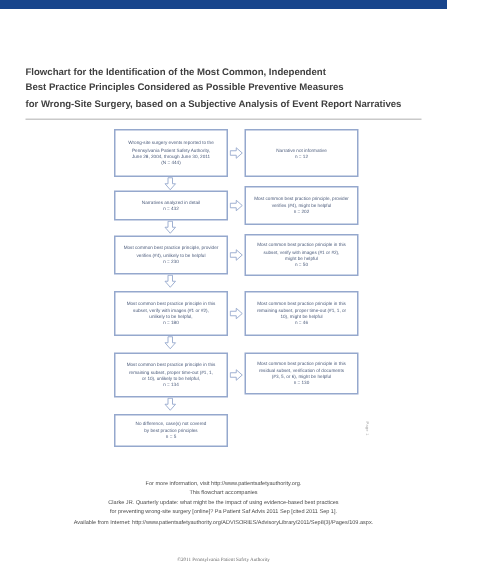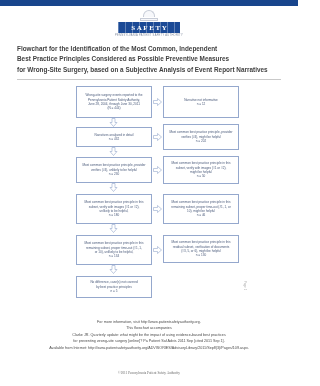--- a/index.html
+++ b/index.html
@@ -141,30 +141,20 @@
     letter-spacing: .2px;
   }
 </style>
 </head>
 <body>
 
 <div id="page">
 
   <div class="topbar"></div>
 
-  <div class="logo-wrap">
-    <div class="logo-mark">
-      <div class="dome"></div>
-      <div class="base"></div>
-    </div>
-    <div class="logo-band">
-      <span class="word">SAFETY</span>
-    </div>
-    <div class="logo-sub">PENNSYLVANIA PATIENT SAFETY AUTHORITY</div>
-  </div>
 
   <div class="doc-title">
     <div>Flowchart for the Identification of the Most Common, Independent</div>
     <div>Best Practice Principles Considered as Possible Preventive Measures</div>
     <div>for Wrong-Site Surgery, based on a Subjective Analysis of Event Report Narratives</div>
   </div>
   <div class="title-rule"></div>
 
   <div class="chart">
 

